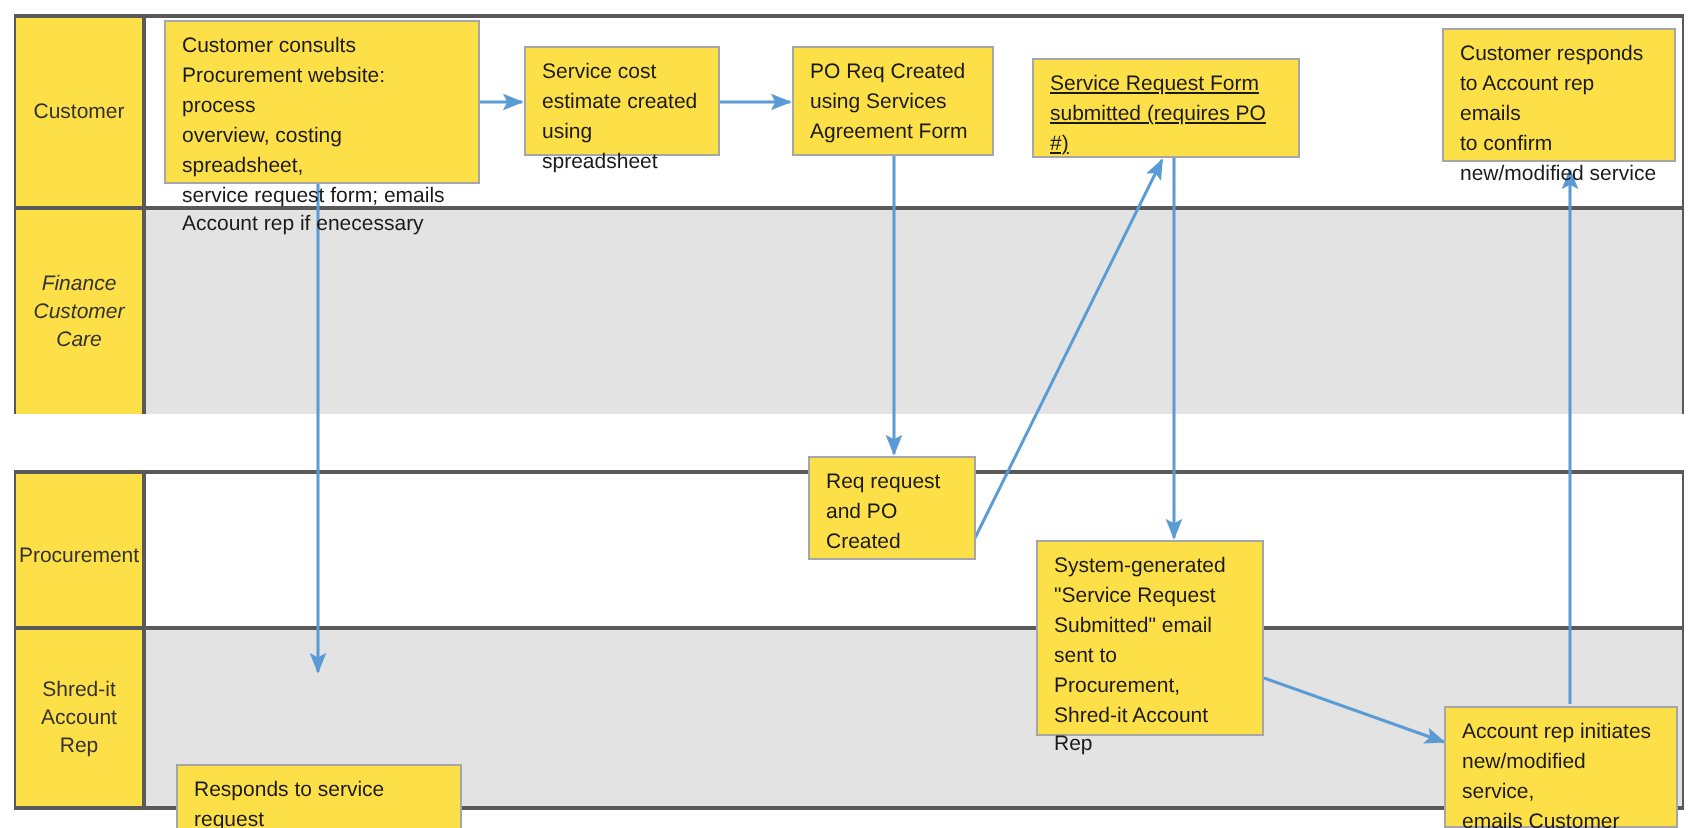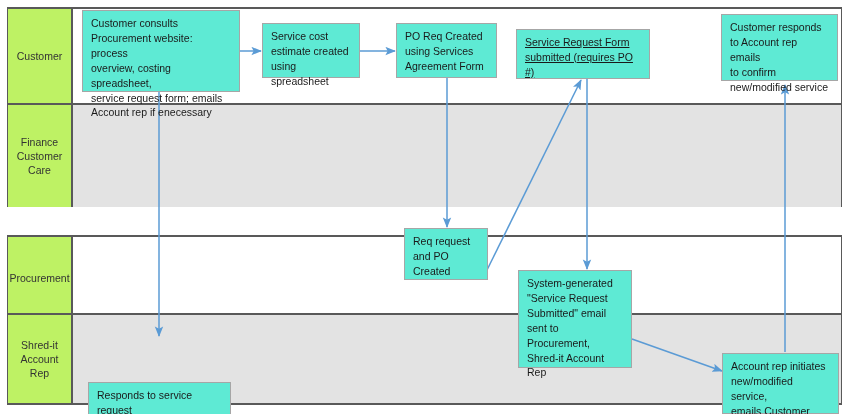--- a/index.html
+++ b/index.html
@@ -37,21 +37,21 @@
     background: #e3e3e3;
   }
   .lane-label {
     position: absolute;
     left: 0;
     top: 0;
     width: 65px;
     height: 100%;
     box-sizing: border-box;
     border-right: 2px solid #595959;
-    background: #bef264;
+    background: #fde047;
     display: flex;
     align-items: center;
     justify-content: center;
     text-align: center;
     font-size: 10.5px;
     color: #333333;
     line-height: 1.35;
     padding: 0 2px;
   }
   .lane-body {
@@ -60,21 +60,21 @@
     top: 0;
     right: 0;
     height: 100%;
     background: #ffffff;
   }
 
   
   .node {
     position: absolute;
     box-sizing: border-box;
-    background: #5eead4;
+    background: #fde047;
     border: 1px solid #a6a6a6;
     font-size: 10.5px;
     line-height: 1.42;
     color: #1a1a1a;
     padding: 5px 7px 4px 8px;
     white-space: pre-line;
     z-index: 5;
   }
 
   
@@ -91,21 +91,21 @@
 </head>
 <body>
 
 <div id="canvas">
 
   <div class="lane" style="top:7px; height:96px;">
     <div class="lane-body"></div>
     <div class="lane-label">Customer</div>
   </div>
 
-  <div class="lane shaded" style="top:103px; height:104px;">
+  <div class="lane shaded" style="top:103px; height:104px;font-style:italic;">
     <div class="lane-body"></div>
     <div class="lane-label">Finance
 Customer
 Care</div>
   </div>
 
   <div class="lane" style="top:207px; height:84px;margin-top:28px;">
     <div class="lane-body"></div>
     <div class="lane-label">Procurement</div>
   </div>

